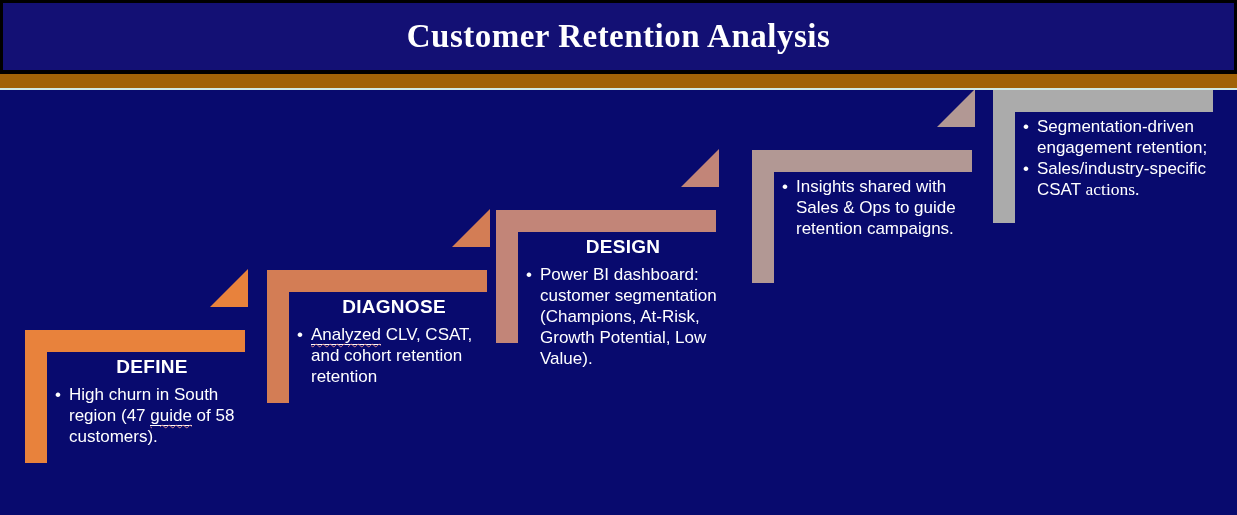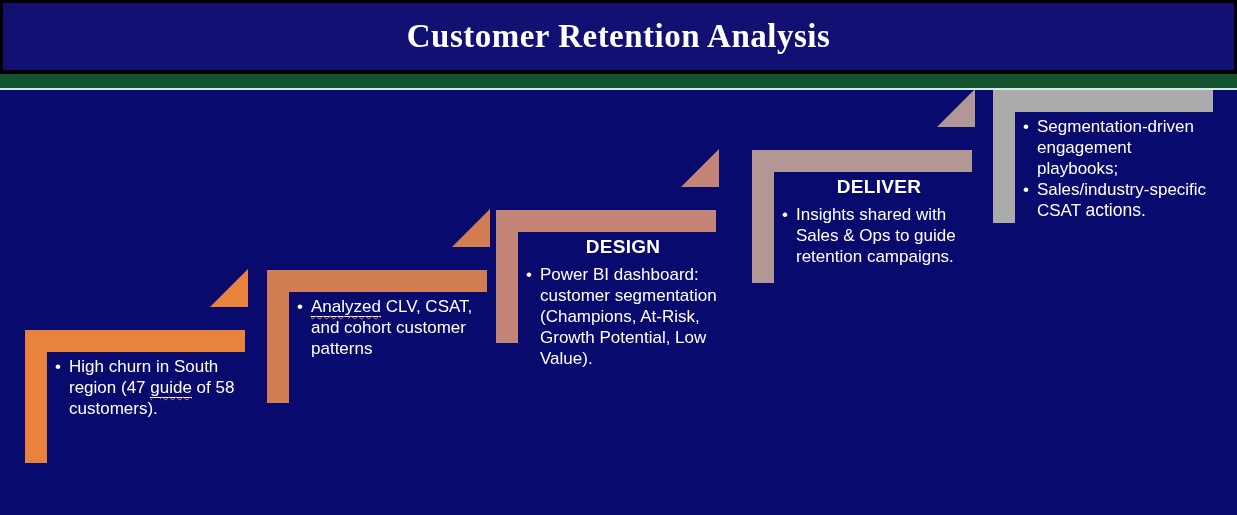--- a/index.html
+++ b/index.html
@@ -1,17 +1,17 @@
 <!DOCTYPE html>
 <html><head>
 <meta charset="utf-8">
 <style>
   html,body{margin:0;padding:0;}
   body{width:1237px;height:515px;font-family:"Liberation Sans",sans-serif;}
-  .stage{position:relative;width:1237px;height:515px;background:#14532d;overflow:hidden;}
+  .stage{position:relative;width:1237px;height:515px;background:#a16207;overflow:hidden;}
 
   
   .title-bar{
     position:absolute;left:0;top:0;width:1237px;height:74px;
     box-sizing:border-box;border:3px solid #000;border-bottom-width:4px;
     background:#131074;
   }
   .title-bar h1{
     margin:0;height:67px;line-height:67px;text-align:center;
     font-family:"Liberation Serif",serif;font-weight:bold;
@@ -52,53 +52,55 @@
   .bullet{display:flex;}
   .marker{flex:none;width:14px;}
   .bullet-text{flex:1;}
 
   .u-squiggle{
     border-bottom:1.5px solid #ffffff;
     text-decoration:underline wavy #d98a8a 1px;
     text-underline-offset:3px;
     text-align:center;
   }
-  .alt-font{font-family:Liberation Sans, sans-serif;font-size:17.5px;margin-top:28px;}
+  .alt-font{font-family:Liberation Serif, serif;font-size:17.5px;margin-top:28px;}
 </style>
 </head>
 <body>
 
 <div class="stage">
 
   <div class="title-bar" style="background: rgb(19, 16, 116);">
     <h1>Customer Retention Analysis</h1>
   </div>
 
   <div class="panel" id="panel" style="background: rgb(8, 10, 110); border-top-color: rgb(207, 233, 227);">
   <div class="step step-0" style="--accent: #e8823c;">
     <div class="triangle"></div>
     <div class="bracket"></div>
     <div class="step-body">
+      <div class="step-title">DEFINE</div>
       <div class="bullets">
             <div class="bullet">
               <span class="marker">•</span>
               <span class="bullet-text"><span>High churn in South region (47 </span><span class="u-squiggle">guide</span><span> of 58 customers).</span></span>
             </div>
           </div>
     </div>
   </div>
 
   <div class="step step-1" style="--accent: #d37d55;">
     <div class="triangle"></div>
     <div class="bracket"></div>
     <div class="step-body">
+      <div class="step-title">DIAGNOSE</div>
       <div class="bullets">
             <div class="bullet">
               <span class="marker">•</span>
-              <span class="bullet-text"><span class="u-squiggle">Analyzed</span><span> CLV, CSAT, and cohort customer patterns</span></span>
+              <span class="bullet-text"><span class="u-squiggle">Analyzed</span><span> CLV, CSAT, and cohort retention retention</span></span>
             </div>
           </div>
     </div>
   </div>
 
   <div class="step step-2" style="--accent: #c28578;">
     <div class="triangle"></div>
     <div class="bracket"></div>
     <div class="step-body">
       <div class="step-title">DESIGN</div>
@@ -108,38 +110,37 @@
               <span class="bullet-text"><span>Power BI dashboard: customer segmentation (Champions, At-Risk, Growth Potential, Low Value).</span></span>
             </div>
           </div>
     </div>
   </div>
 
   <div class="step step-3" style="--accent: #b29894;">
     <div class="triangle"></div>
     <div class="bracket"></div>
     <div class="step-body">
-      <div class="step-title">DELIVER</div>
       <div class="bullets">
             <div class="bullet">
               <span class="marker">•</span>
               <span class="bullet-text"><span>Insights shared with Sales &amp; Ops to guide retention campaigns.</span></span>
             </div>
           </div>
     </div>
   </div>
 
   <div class="step step-4" style="--accent: #ababab;">
 
     <div class="bracket"></div>
     <div class="step-body">
       <div class="bullets">
             <div class="bullet">
               <span class="marker">•</span>
-              <span class="bullet-text"><span>Segmentation-driven engagement playbooks;</span></span>
+              <span class="bullet-text"><span>Segmentation-driven engagement retention;</span></span>
             </div>
             <div class="bullet">
               <span class="marker">•</span>
               <span class="bullet-text"><span>Sales/industry-specific CSAT </span><span class="alt-font">actions.</span></span>
             </div>
           </div>
     </div>
   </div>
 </div>
 

